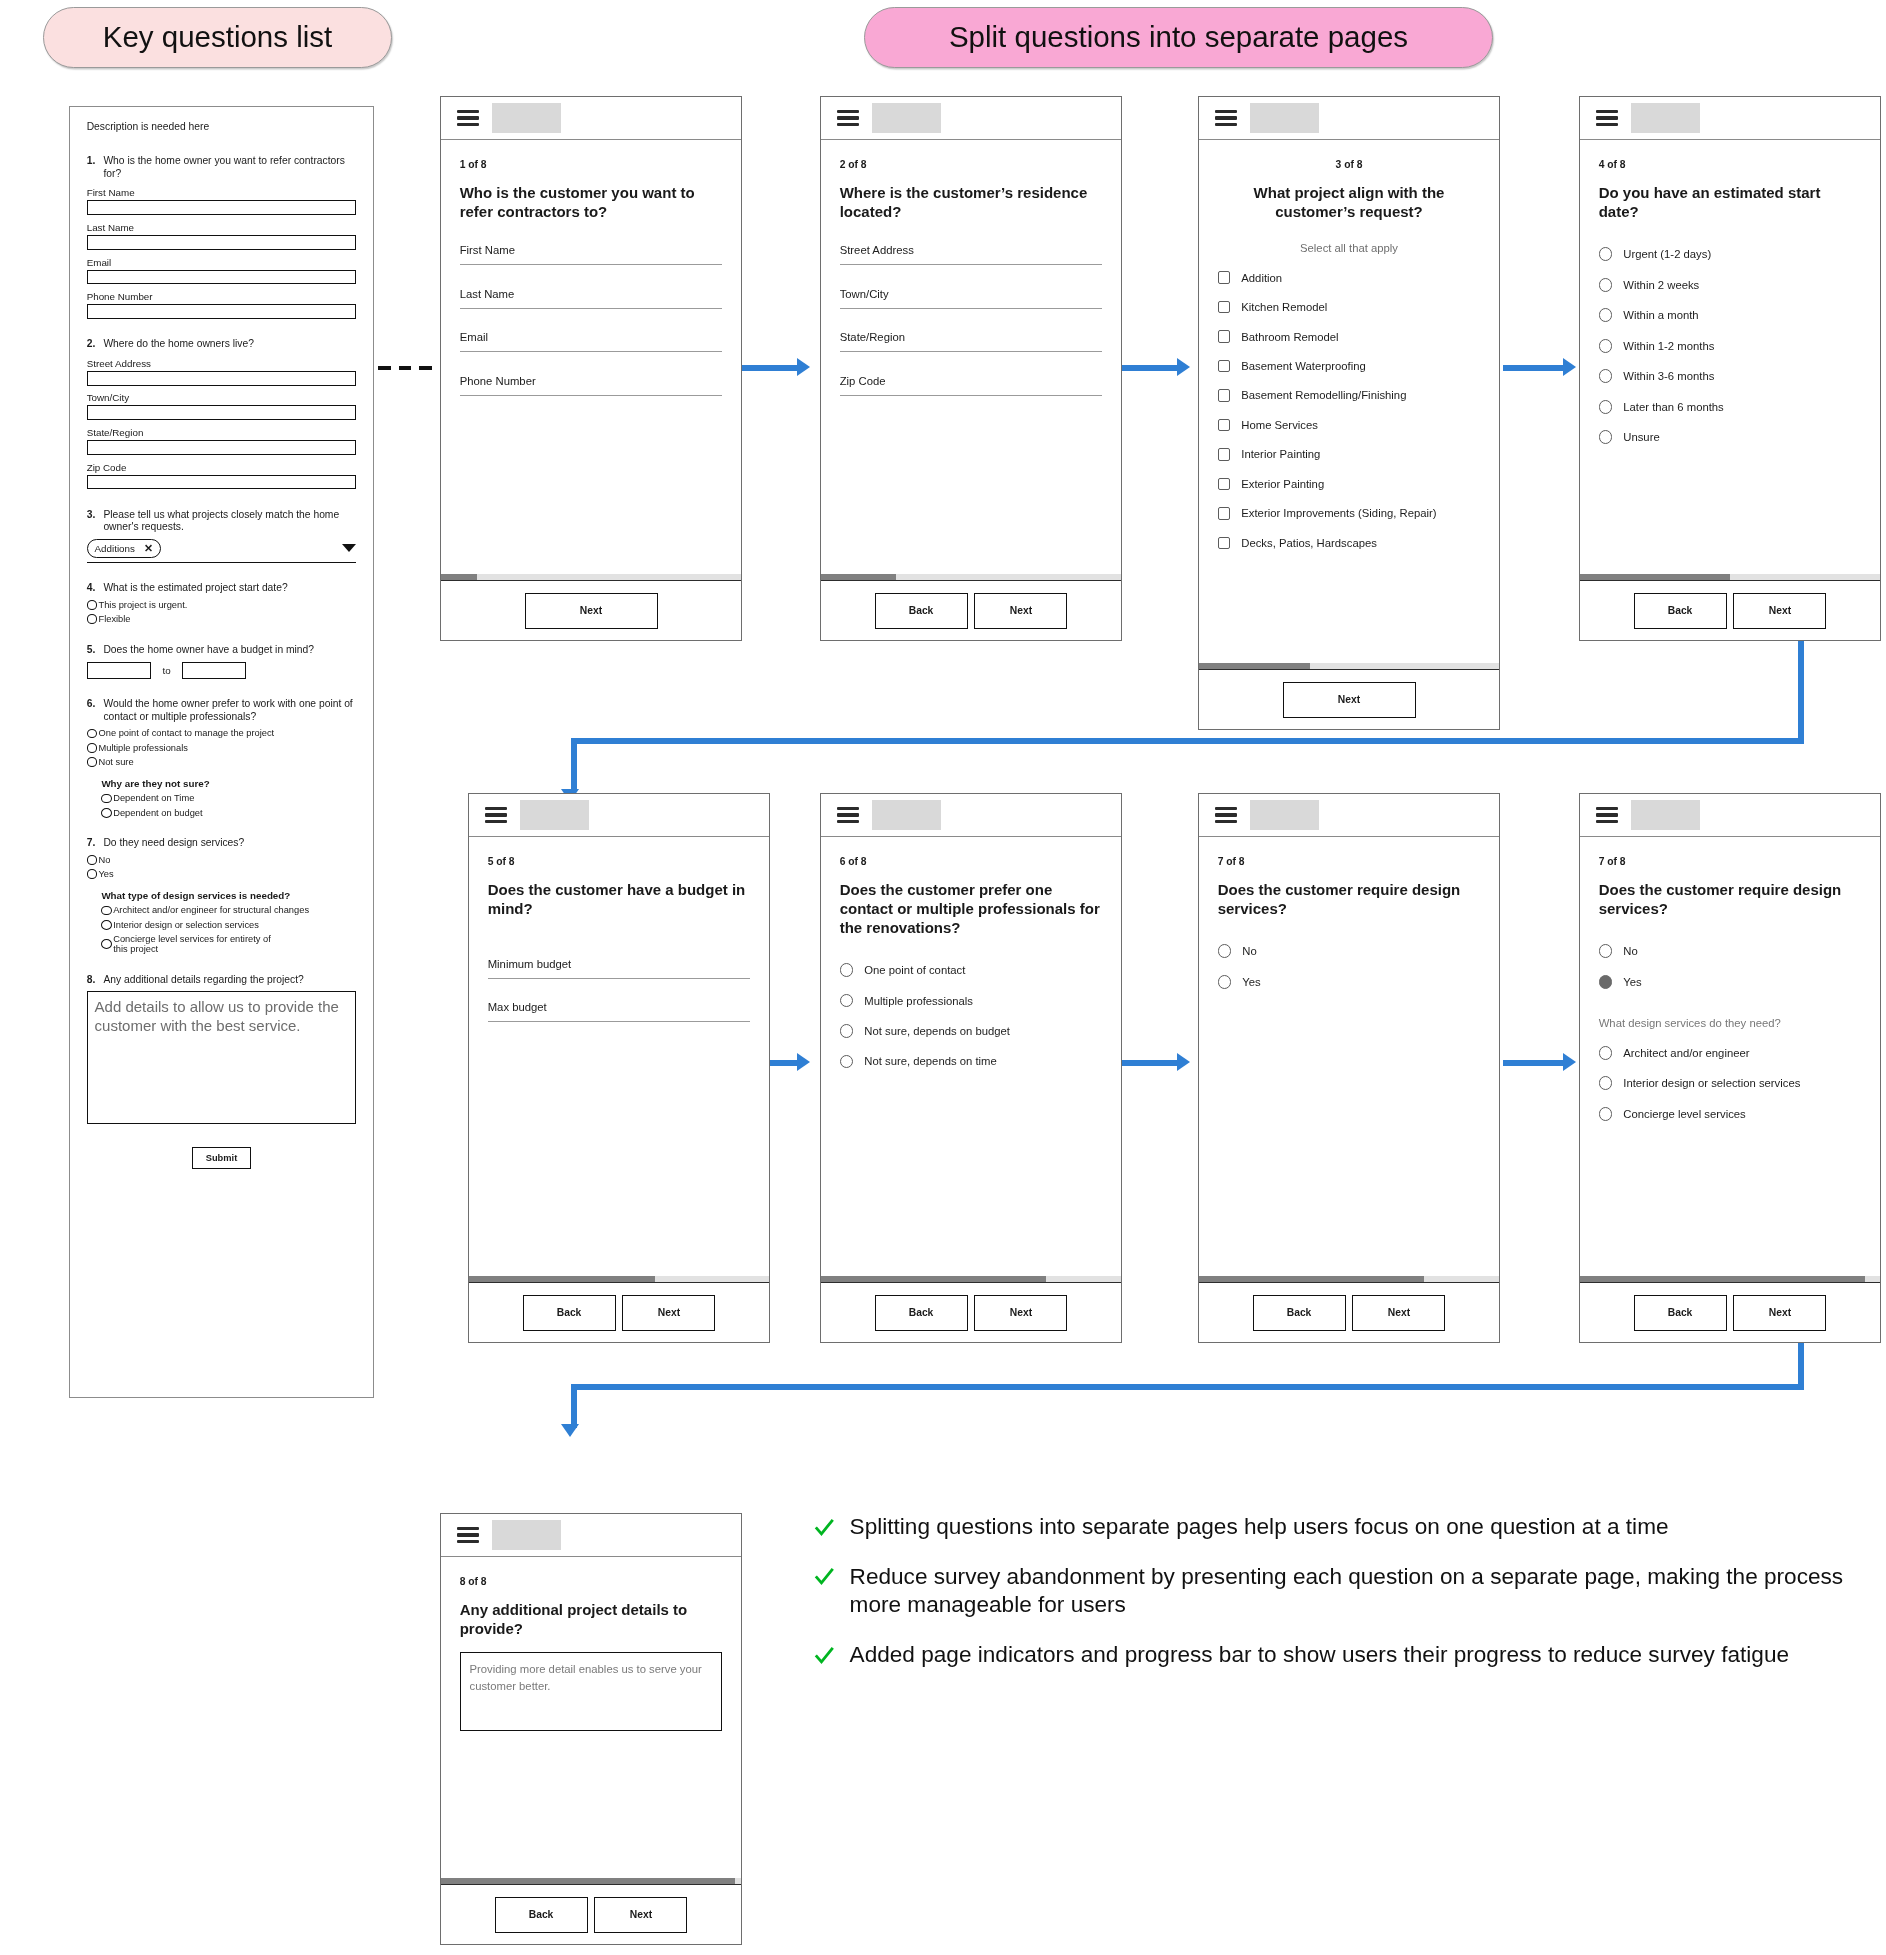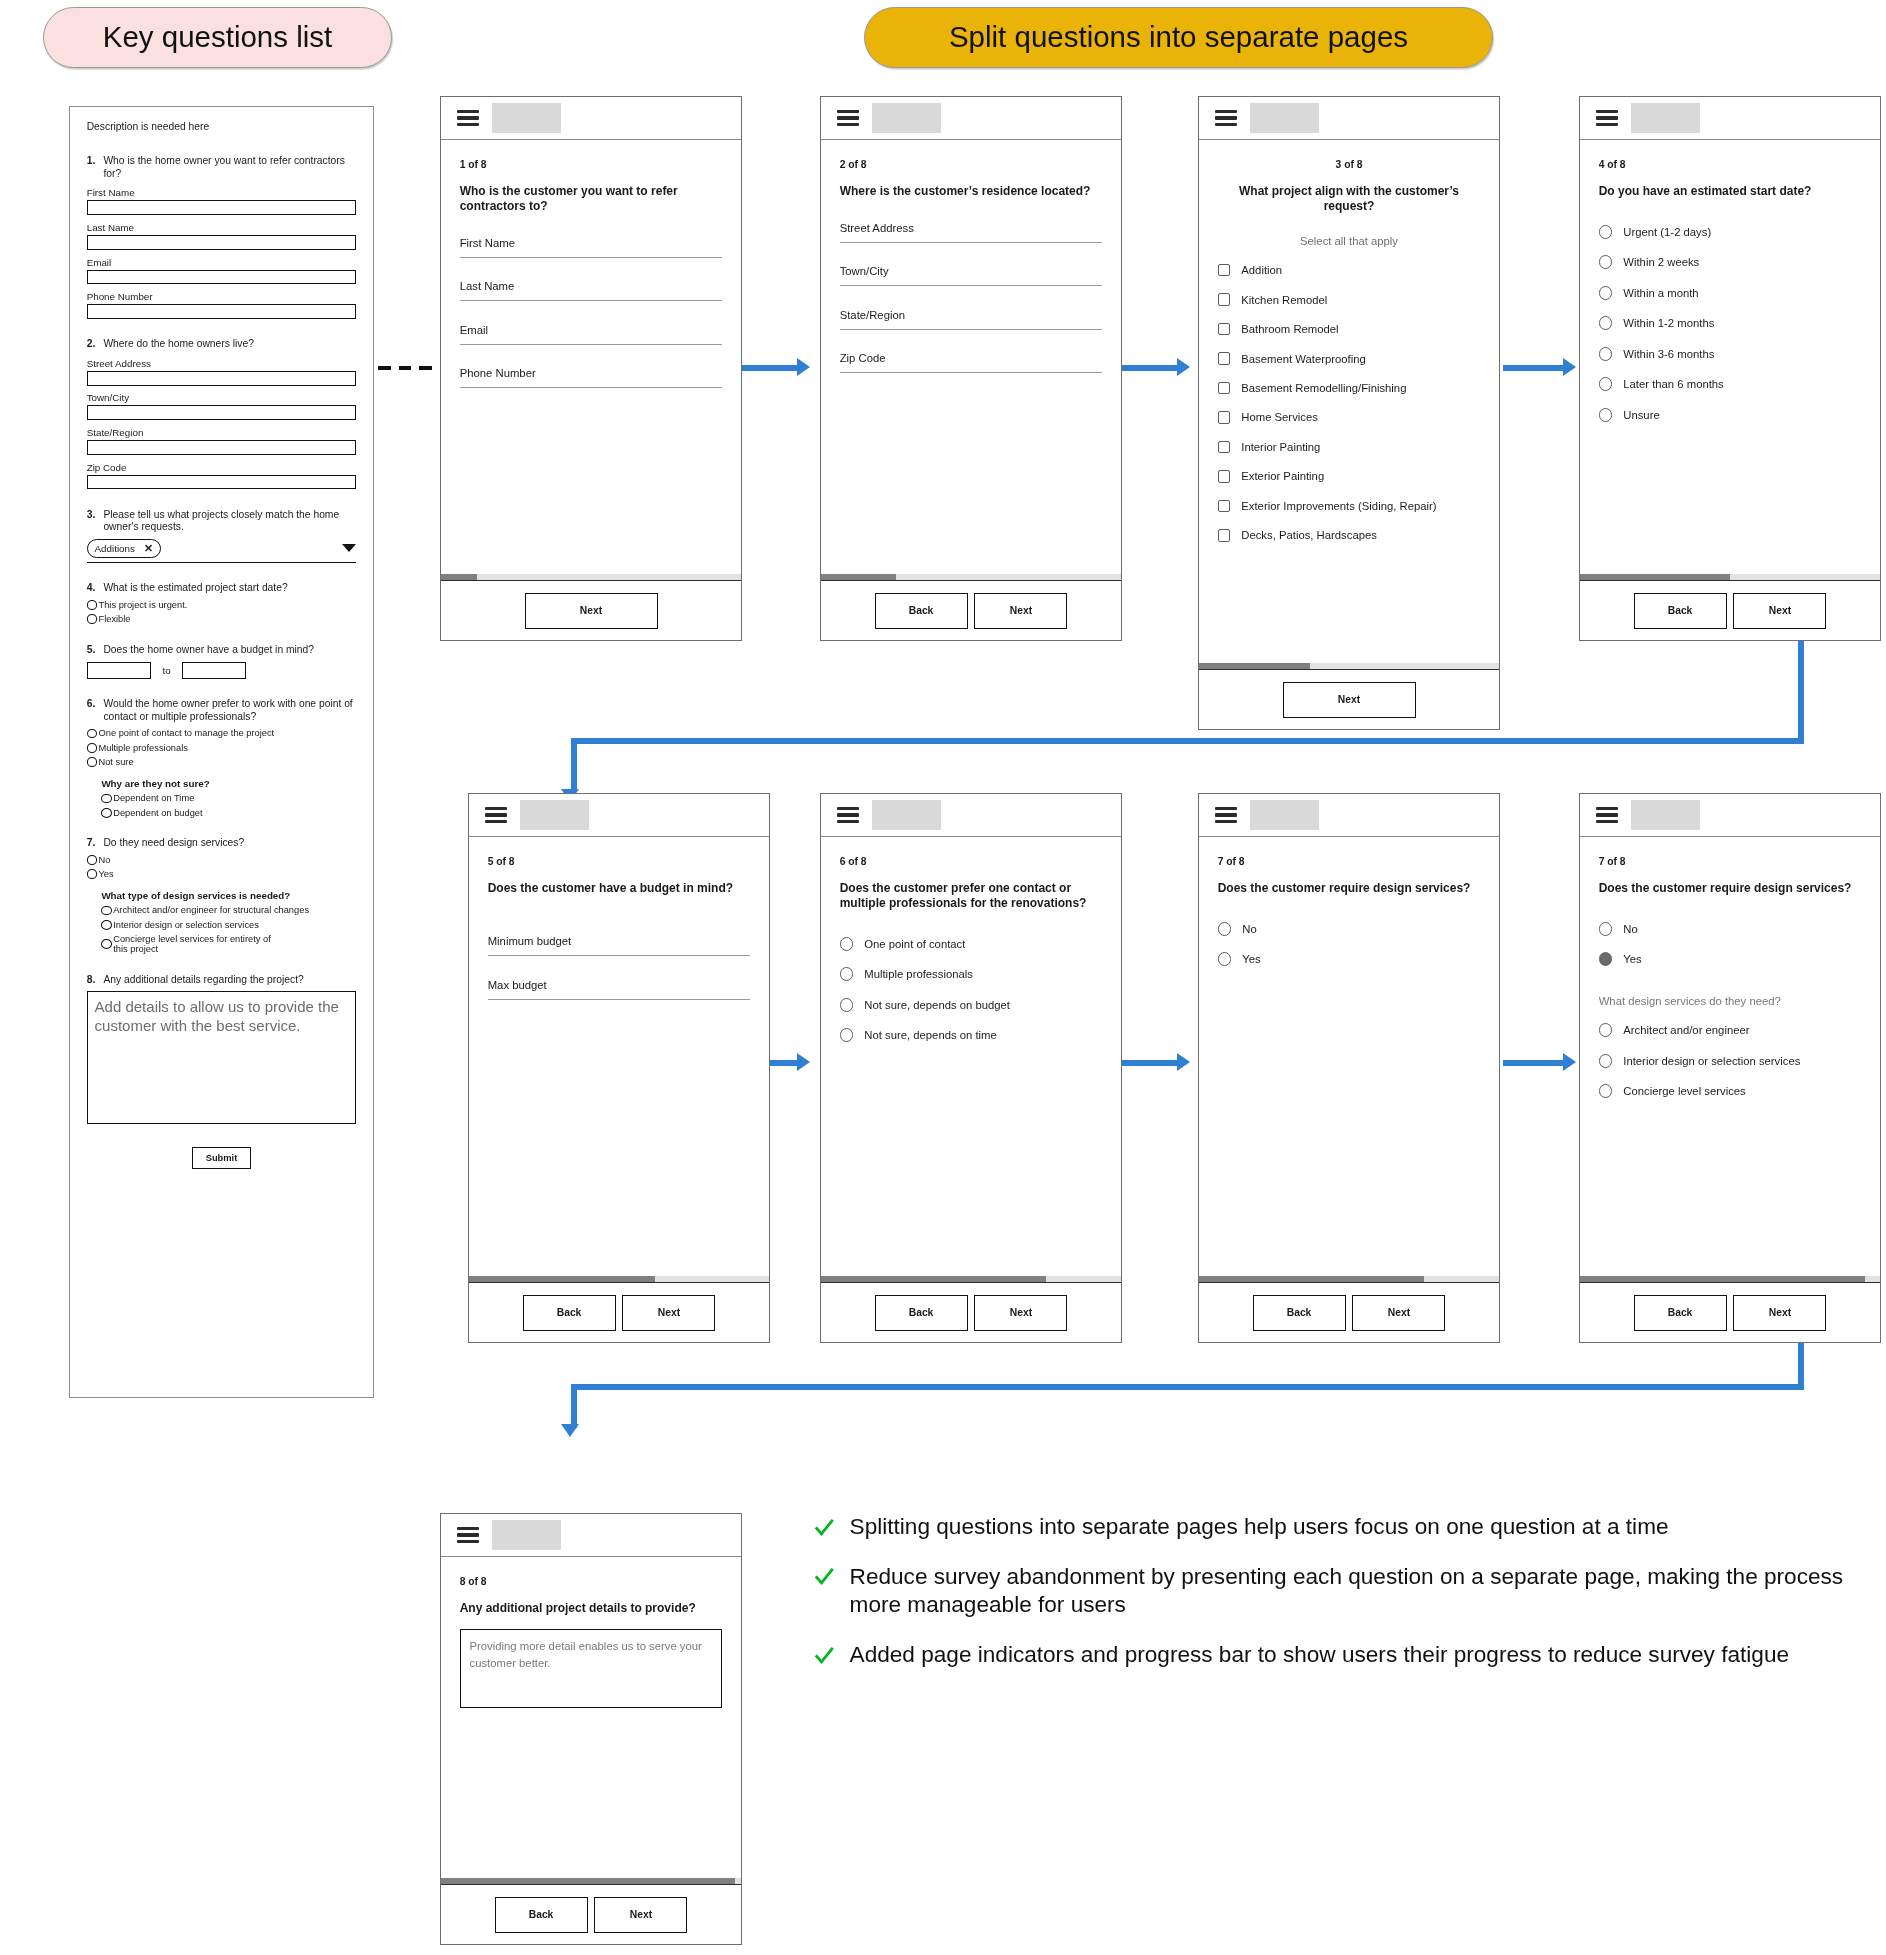--- a/index.html
+++ b/index.html
@@ -17,21 +17,21 @@
     border: 1px solid #9a9a9a;
     border-radius: 491px;
     display: flex;
     align-items: center;
     justify-content: center;
     font-size: 29.5px;
     color: #111;
     box-shadow: 1px 1.5px 1.5px rgba(0,0,0,.22);
   }
   #badge-key   { left: 43px;  top: 6.9px; width: 349px; height: 61px; background: #fbe0e0; }
-  #badge-split { left: 864px; top: 6.9px; width: 629px; height: 61px; background: #eab308; }
+  #badge-split { left: 864px; top: 6.9px; width: 629px; height: 61px; background: #f9a8d4; }
 
   
   #key-panel {
     position: absolute;
     left: 69px; top: 106px;
     width: 305px; height: 1292px;
     border: 1.5px solid #8c8c8c;
     background: #fff;
     padding: 13.8px 16.7px 0 16.7px;
   }
@@ -93,21 +93,21 @@
     padding-left: 15.7px;
   }
   .hamburger { width: 22.6px; flex: none; }
   .hamburger span {
     display: block; height: 3.4px; background: #2b2b2b;
     border-radius: 1px; margin: 3.4px 0;
   }
   .logo-block { width: 69px; height: 30px; background: #d9d9d9; flex: none; }
   .phone-body { flex: 1 1 auto; padding: 18.7px 18.7px 0 18.7px; position: relative; }
   .page-ind { font-size: 10.3px; font-weight: bold; color: #1a1a1a; }
-  .q-title { font-size: 12px; font-weight: bold; margin-top: 14.7px; line-height: 1.25; }
+  .q-title { font-size: 15px; font-weight: bold; margin-top: 14.7px; line-height: 1.25; }
   .hint { font-size: 11.3px; color: #6f6f6f; margin-top: 20.6px; }
   .line-field { margin-top: 22.6px; }
   .line-field .lf-label { font-size: 11.3px; color: #202020; }
   .line-field .lf-line { border-bottom: 1px solid #9b9b9b; margin-top: 7.9px; }
   .opt-row { display: flex; align-items: center; gap: 10.8px; margin-top: 16.7px; }
   .opt-check {
     width: 12.8px; height: 12.8px; border: 1.5px solid #5c5c5c; border-radius: 2px;
     background: #fff; flex: none;
   }
   .opt-radio {

